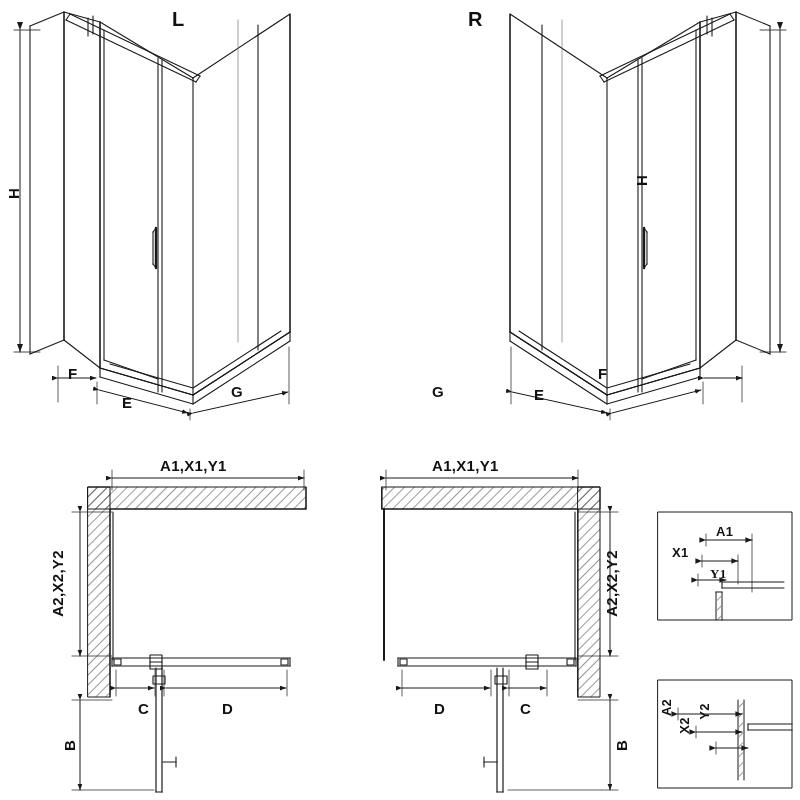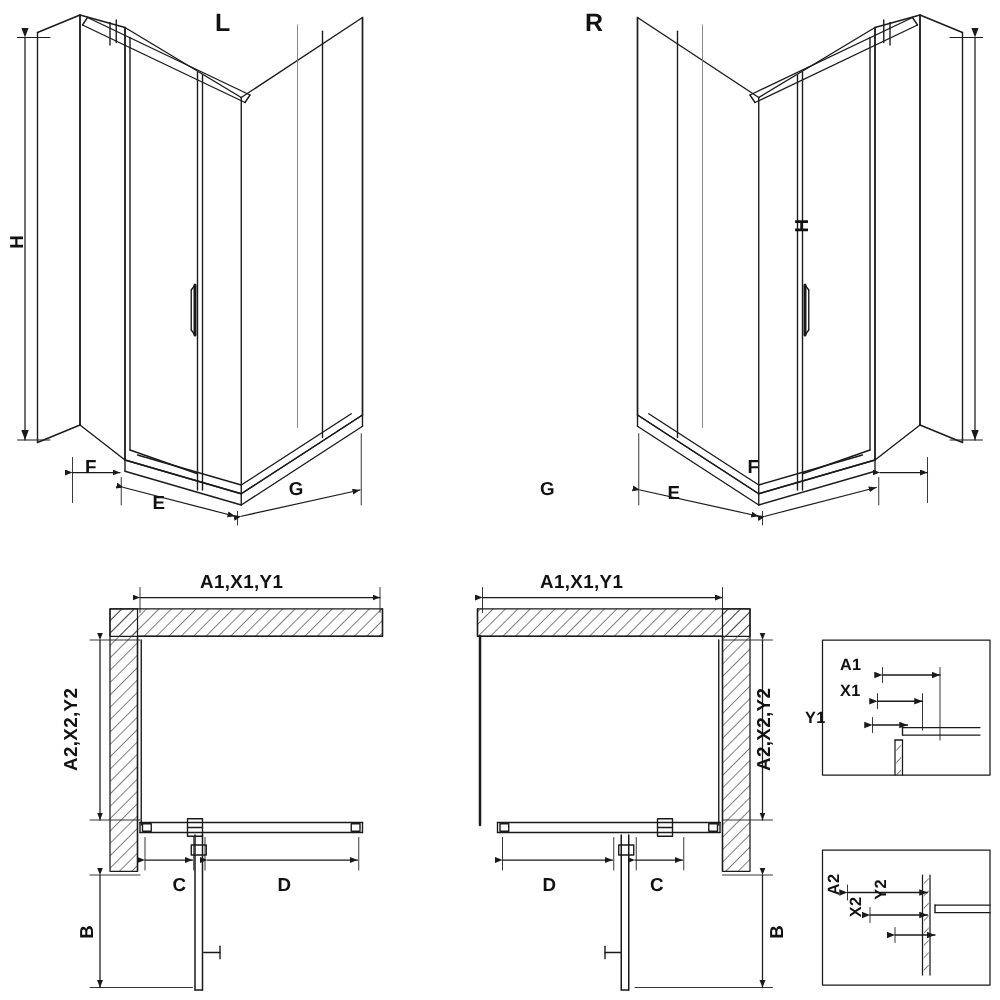--- a/index.html
+++ b/index.html
@@ -323,21 +323,21 @@
   <div class="lbl" style="left:138px;top:700px;">C</div>
   <div class="lbl" style="left:222px;top:700px;">D</div>
   <div class="lbl rot90" style="left:64px;top:737px;">B</div>
 
   <div class="lbl" style="left:432px;top:457px;">A1,X1,Y1</div>
   <div class="lbl rot90" style="left:578px;top:575px;">A2,X2,Y2</div>
   <div class="lbl" style="left:434px;top:700px;">D</div>
   <div class="lbl" style="left:520px;top:700px;">C</div>
   <div class="lbl rot90" style="left:616px;top:737px;">B</div>
 
-  <div class="lbl small" style="left:672px;top:524px;">A1</div>
+  <div class="lbl small" style="left:716px;top:524px;">A1</div>
   <div class="lbl small" style="left:672px;top:545px;">X1</div>
-  <div class="lbl small" style="left:644px;top:566px;">Y1</div>
+  <div class="lbl small" style="left:710px;top:566px;font-family:Liberation Serif, serif;">Y1</div>
 
   <div class="lbl small rot90" style="left:658px;top:700px;">A2</div>
   <div class="lbl small rot90" style="left:676px;top:718px;">X2</div>
   <div class="lbl small rot90" style="left:696px;top:704px;">Y2</div>
 
 </div>
 
 </body></html>

